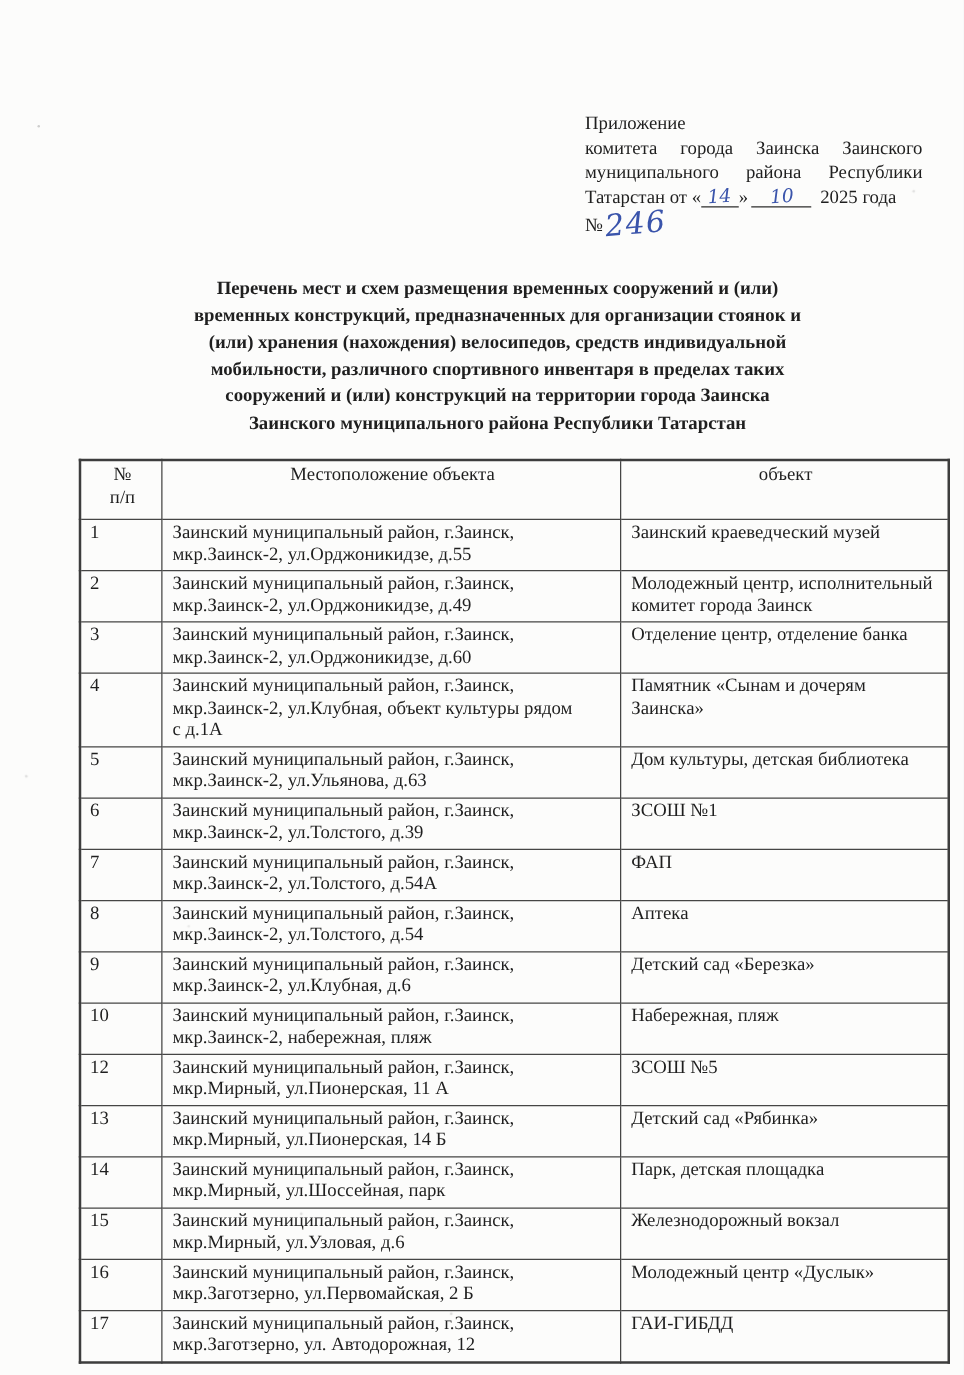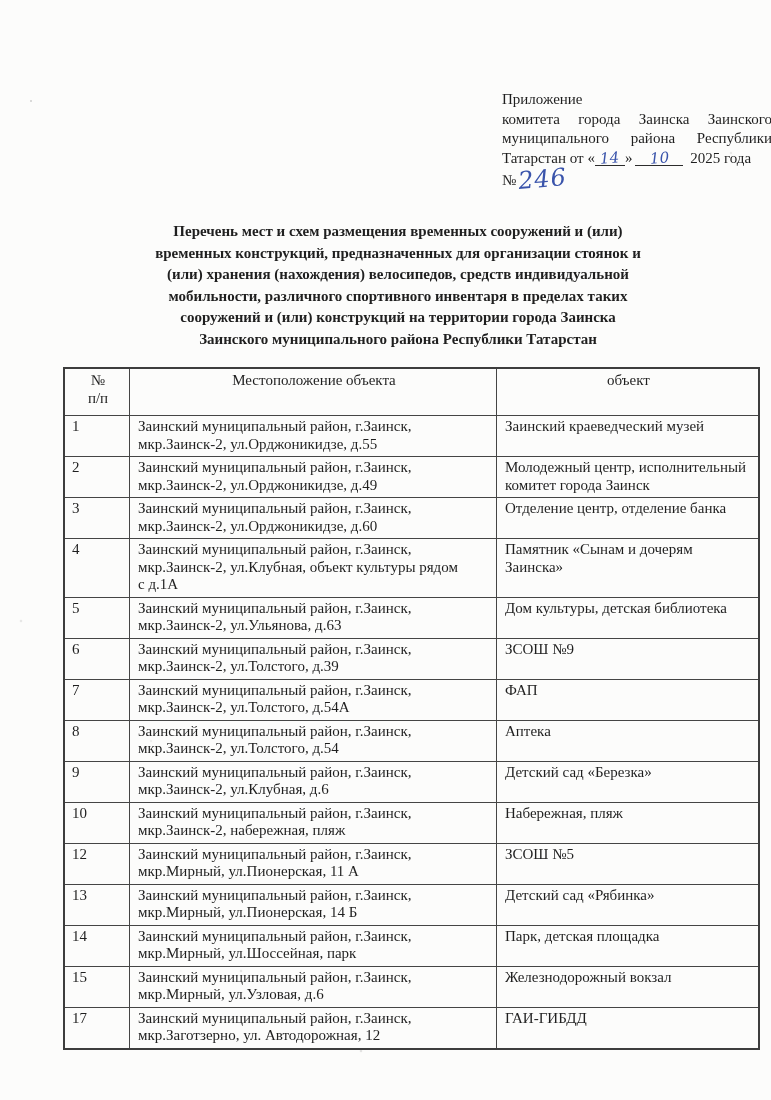--- a/index.html
+++ b/index.html
@@ -21,21 +21,21 @@
     position:absolute;left:30px;top:100px;width:2px;height:2px;border-radius:50%;
     background:rgba(120,120,120,.35);
     box-shadow: 210px 870px 1px rgba(130,130,130,.3),
                 700px 52px 1px rgba(150,150,150,.3),
                 360px 200px 1px rgba(160,160,160,.25),
                 -10px 520px 1px rgba(140,140,140,.3),
                 330px 950px 1px rgba(120,120,120,.3),
                 120px 640px 1px rgba(160,160,160,.22);
   }
   .appendix{
-    position:absolute;left:502px;top:90px;width:270px;
+    position:absolute;left:468px;top:90px;width:270px;
     font-size:15px;line-height:19.5px;
   }
   .appendix .jline{text-align:justify;text-align-last:justify;}
   .appendix .firstline{text-align:left;}
   .hand{
     color:#3a54ab;
     font-family:"DejaVu Serif", serif;
     font-style:italic;
     display:inline-block;
     transform:rotate(-4deg);
@@ -142,21 +142,21 @@
         <tr>
           <td class="cell-num">5</td>
           <td class="cell-location">Заинский муниципальный район, г.Заинск,
 мкр.Заинск-2, ул.Ульянова, д.63</td>
           <td class="cell-object">Дом культуры, детская библиотека</td>
         </tr>
         <tr>
           <td class="cell-num">6</td>
           <td class="cell-location">Заинский муниципальный район, г.Заинск,
 мкр.Заинск-2, ул.Толстого, д.39</td>
-          <td class="cell-object">ЗСОШ №9</td>
+          <td class="cell-object">ЗСОШ №1</td>
         </tr>
         <tr>
           <td class="cell-num">7</td>
           <td class="cell-location">Заинский муниципальный район, г.Заинск,
 мкр.Заинск-2, ул.Толстого, д.54А</td>
           <td class="cell-object">ФАП</td>
         </tr>
         <tr>
           <td class="cell-num">8</td>
           <td class="cell-location">Заинский муниципальный район, г.Заинск,
@@ -191,20 +191,26 @@
           <td class="cell-num">14</td>
           <td class="cell-location">Заинский муниципальный район, г.Заинск,
 мкр.Мирный, ул.Шоссейная, парк</td>
           <td class="cell-object">Парк, детская площадка</td>
         </tr>
         <tr>
           <td class="cell-num">15</td>
           <td class="cell-location">Заинский муниципальный район, г.Заинск,
 мкр.Мирный, ул.Узловая, д.6</td>
           <td class="cell-object">Железнодорожный вокзал</td>
+        </tr>
+        <tr>
+          <td class="cell-num">16</td>
+          <td class="cell-location">Заинский муниципальный район, г.Заинск,
+мкр.Заготзерно, ул.Первомайская, 2 Б</td>
+          <td class="cell-object">Молодежный центр «Дуслык»</td>
         </tr>
         <tr>
           <td class="cell-num">17</td>
           <td class="cell-location">Заинский муниципальный район, г.Заинск,
 мкр.Заготзерно, ул. Автодорожная, 12</td>
           <td class="cell-object">ГАИ-ГИБДД</td>
         </tr>
       </tbody>
   </table>
 </div>

